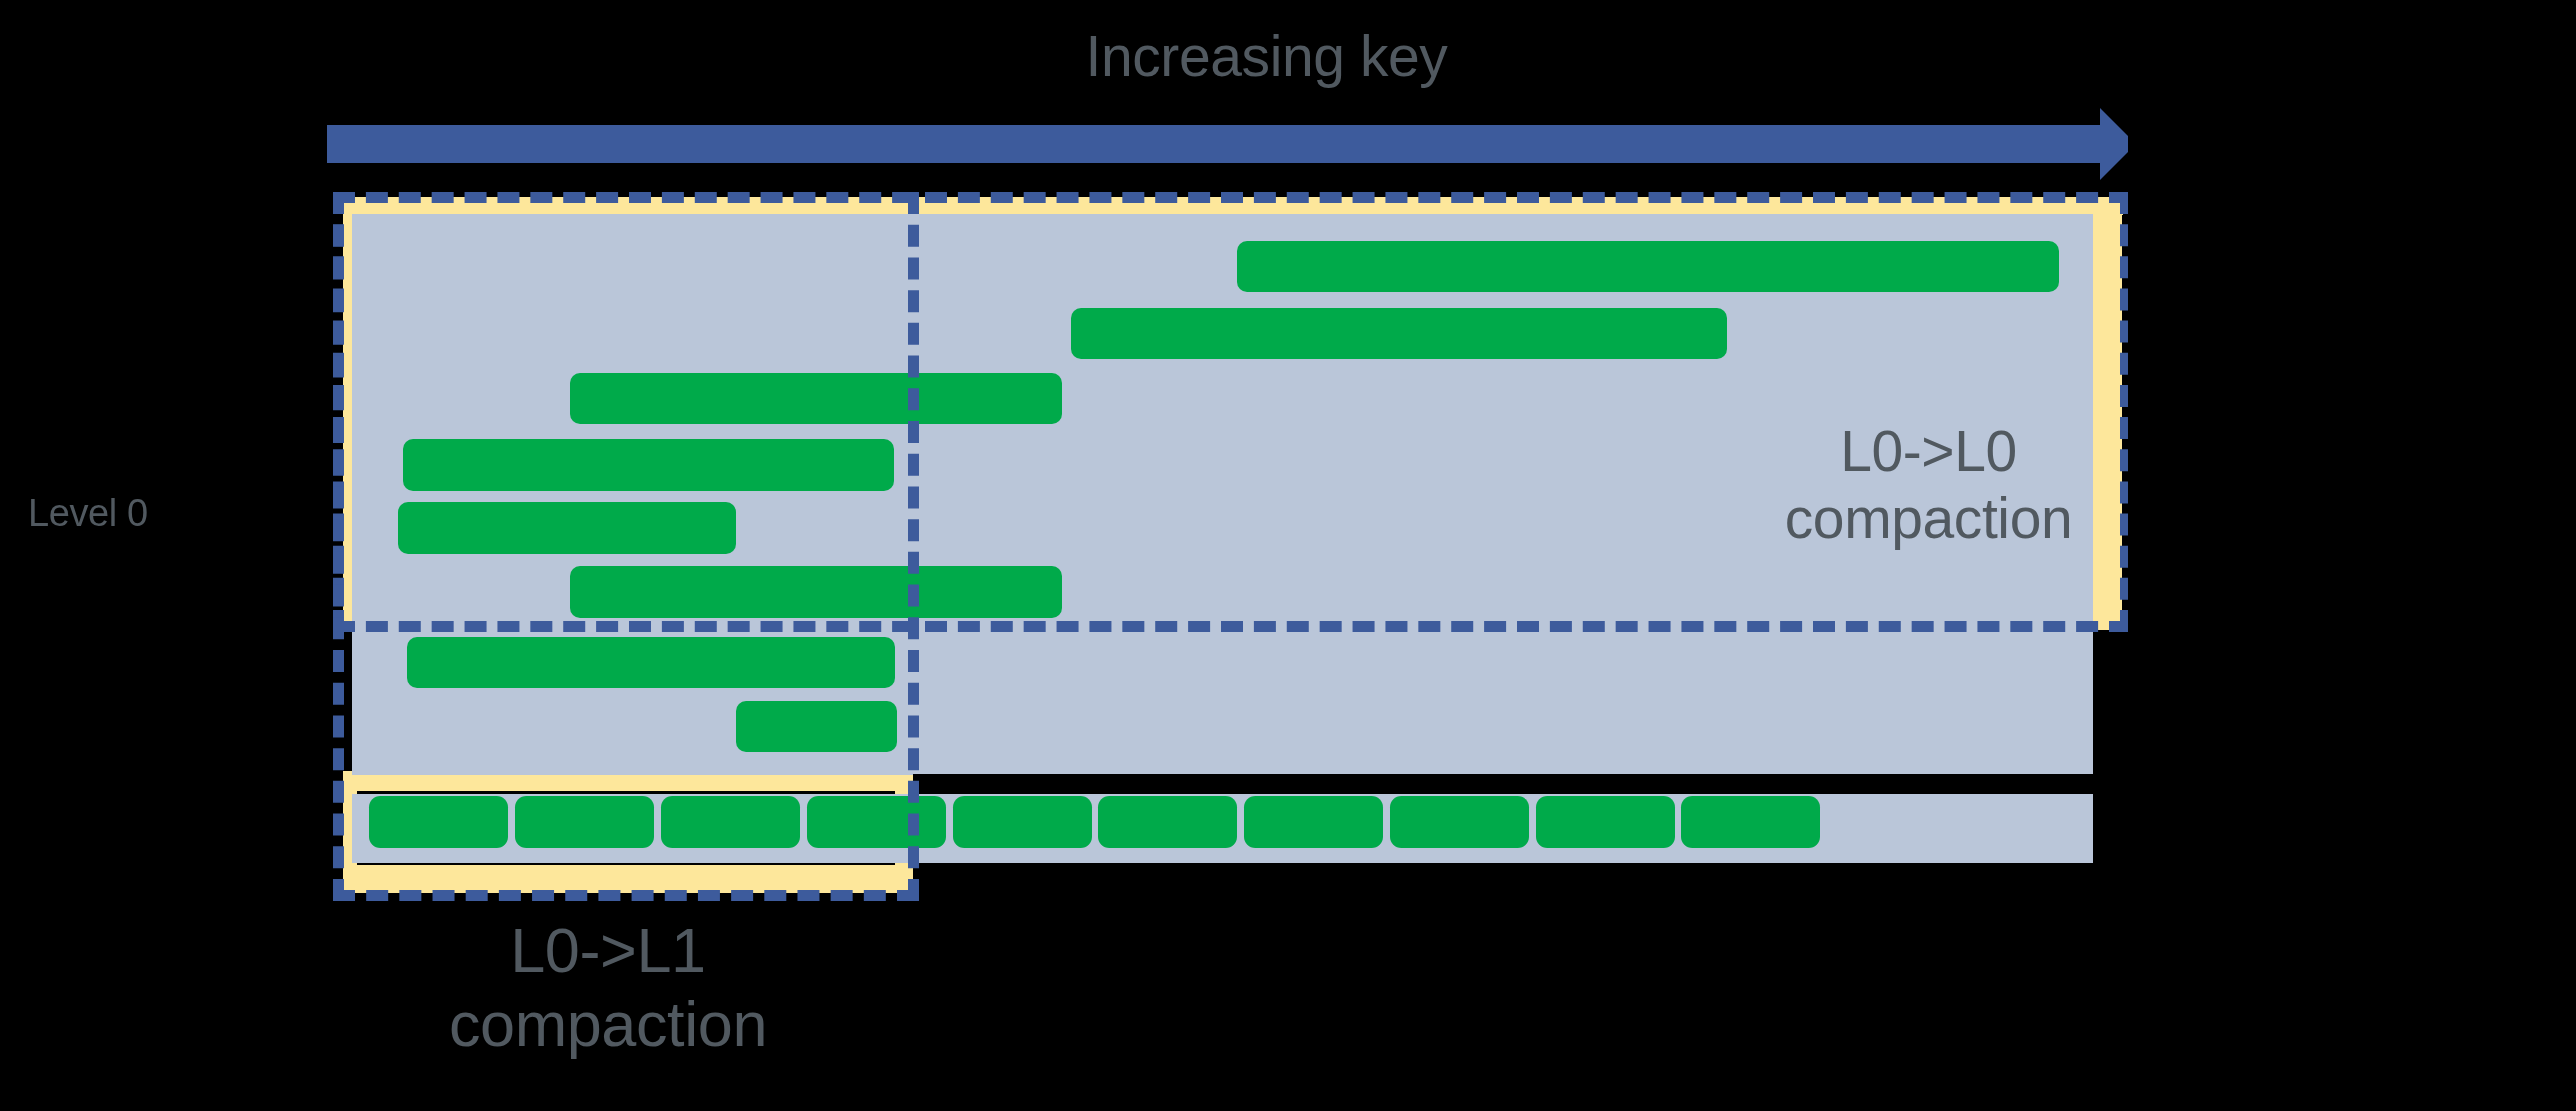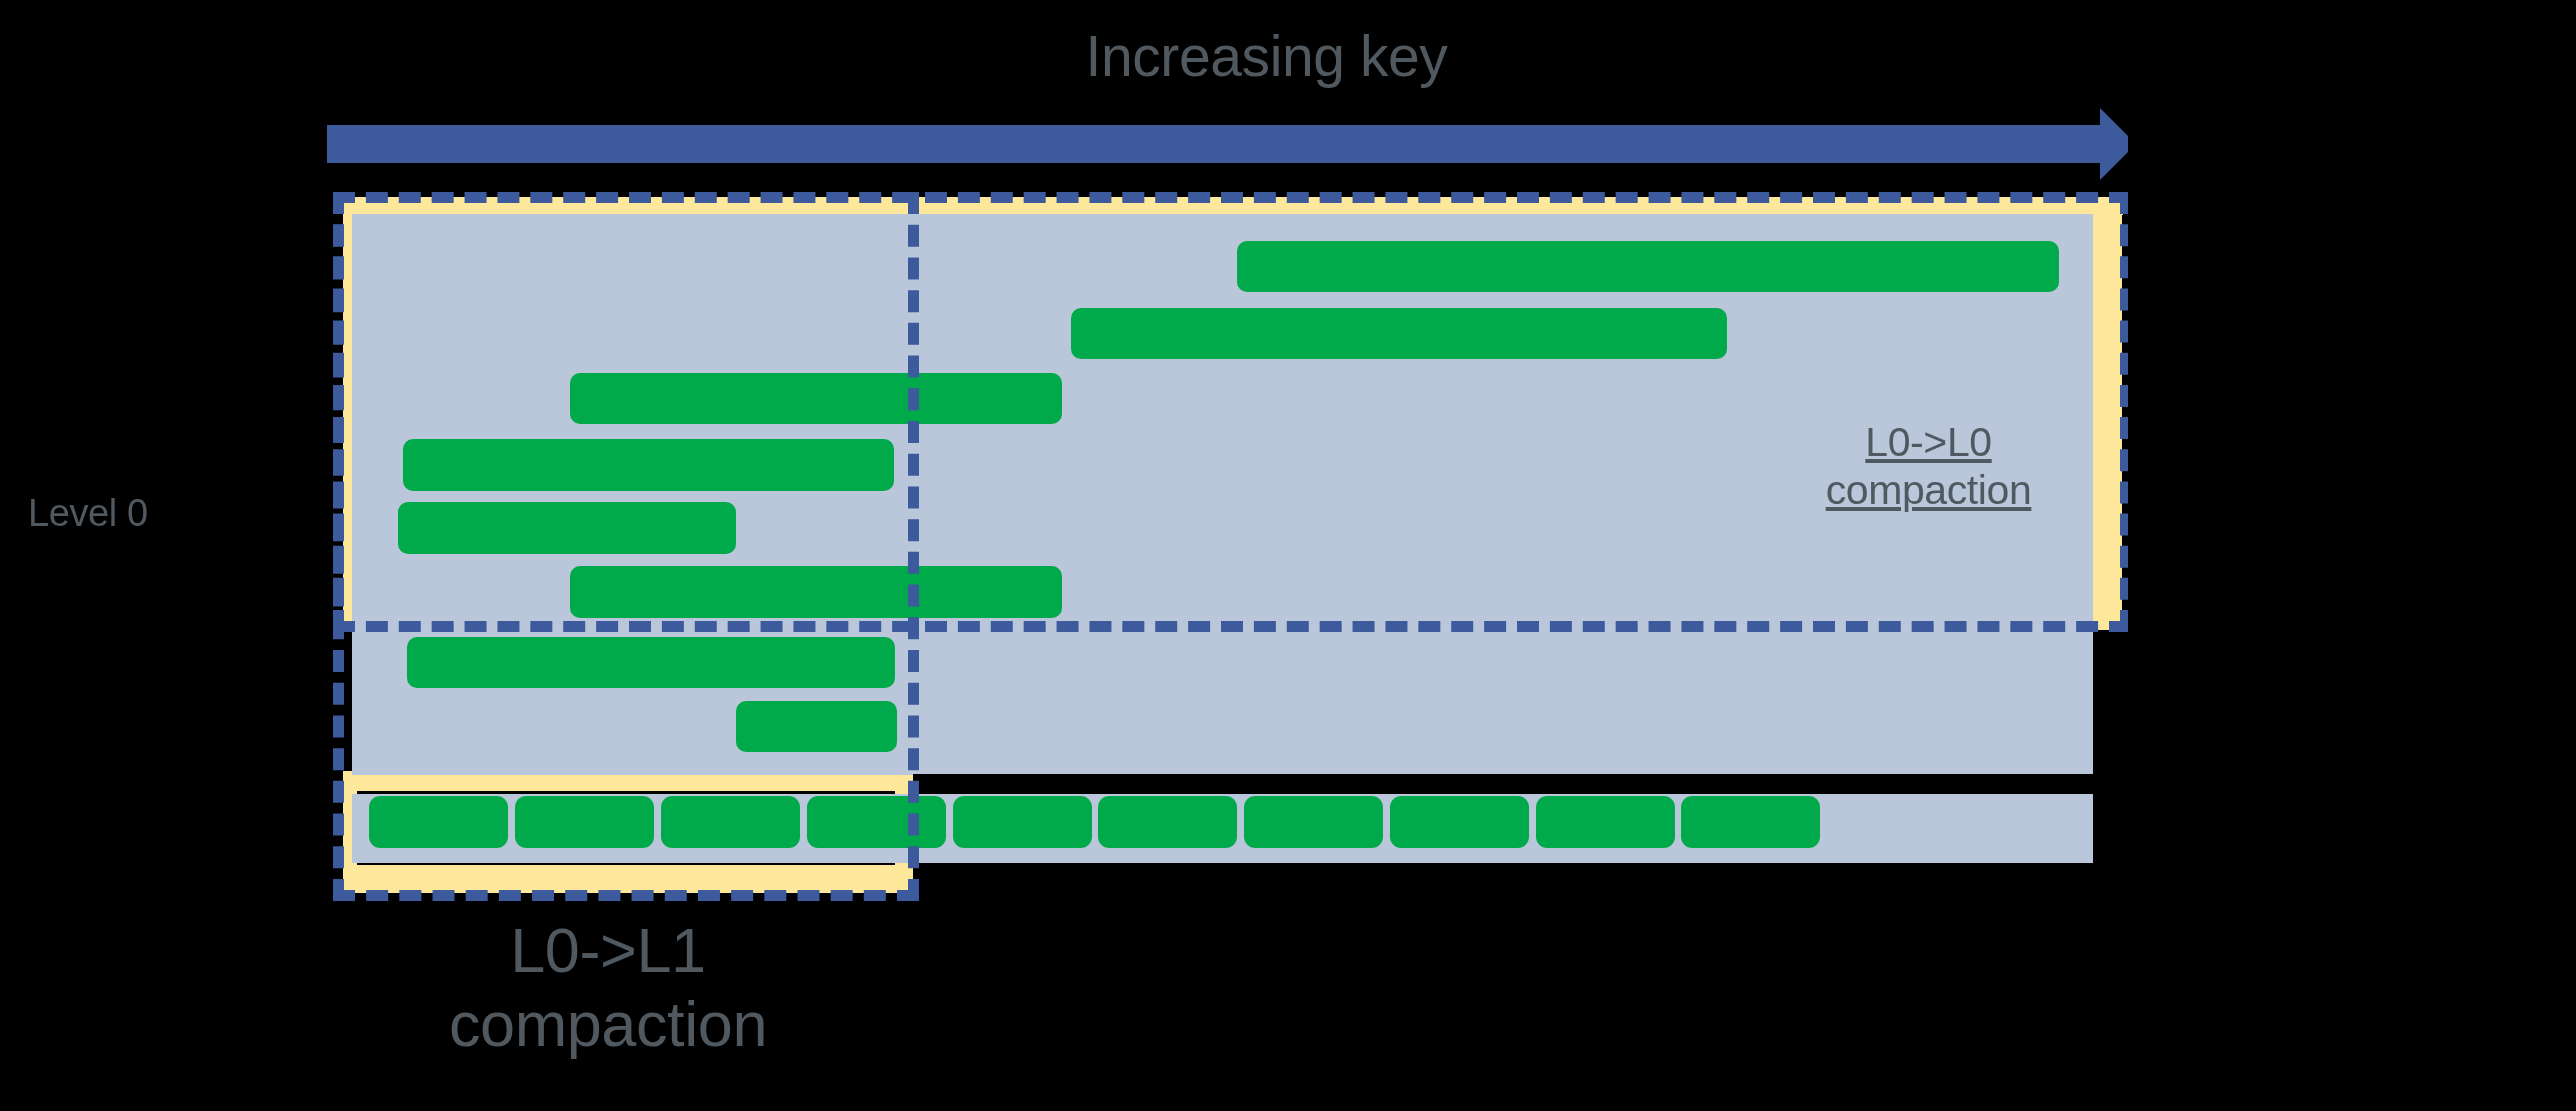--- a/index.html
+++ b/index.html
@@ -113,21 +113,21 @@
     background: #00aa4a;
     border-radius: 10px;
   }
   .bar.l1 { border-radius: 11.3px; }
 
   
   #label-level0 { left: 28px;  top: 491px;  width: 255px; font-size: 38px; }
   #label-level1 { left: 21px;  top: 786px; width: 262px; font-size: 59px; }
   #label-key    { left: 1019px; top: 22.6px;  width: 495px; font-size: 57px; }
   #label-age    { left: 2201px; top: 446px; width: 368px; font-size: 57px; }
-  #label-l0l0   { left: 1741px; top: 418px; width: 375px; font-size: 41px; text-decoration: underline; }
+  #label-l0l0   { left: 1741px; top: 418px; width: 375px; font-size: 57px; }
   #label-l0l1   { left: 410px;  top: 913px; width: 396px; font-size: 63px; }
 </style>
 </head>
 <body>
 
 <div id="stage">
 
   <div id="key-arrow-shaft"></div>
   <div id="key-arrow-head"></div>
   <div class="lbl center" id="label-key">Increasing key</div>

